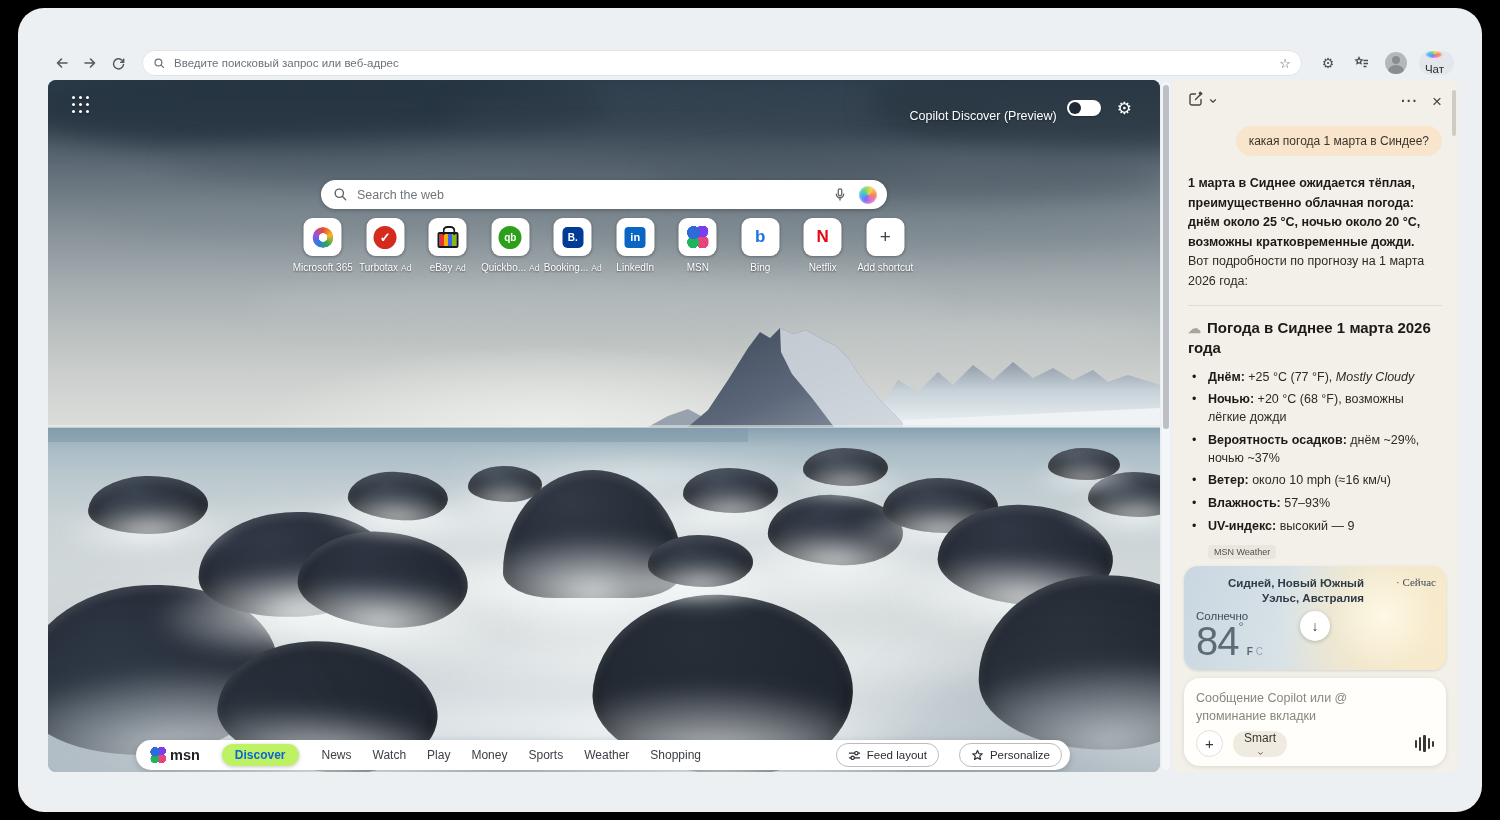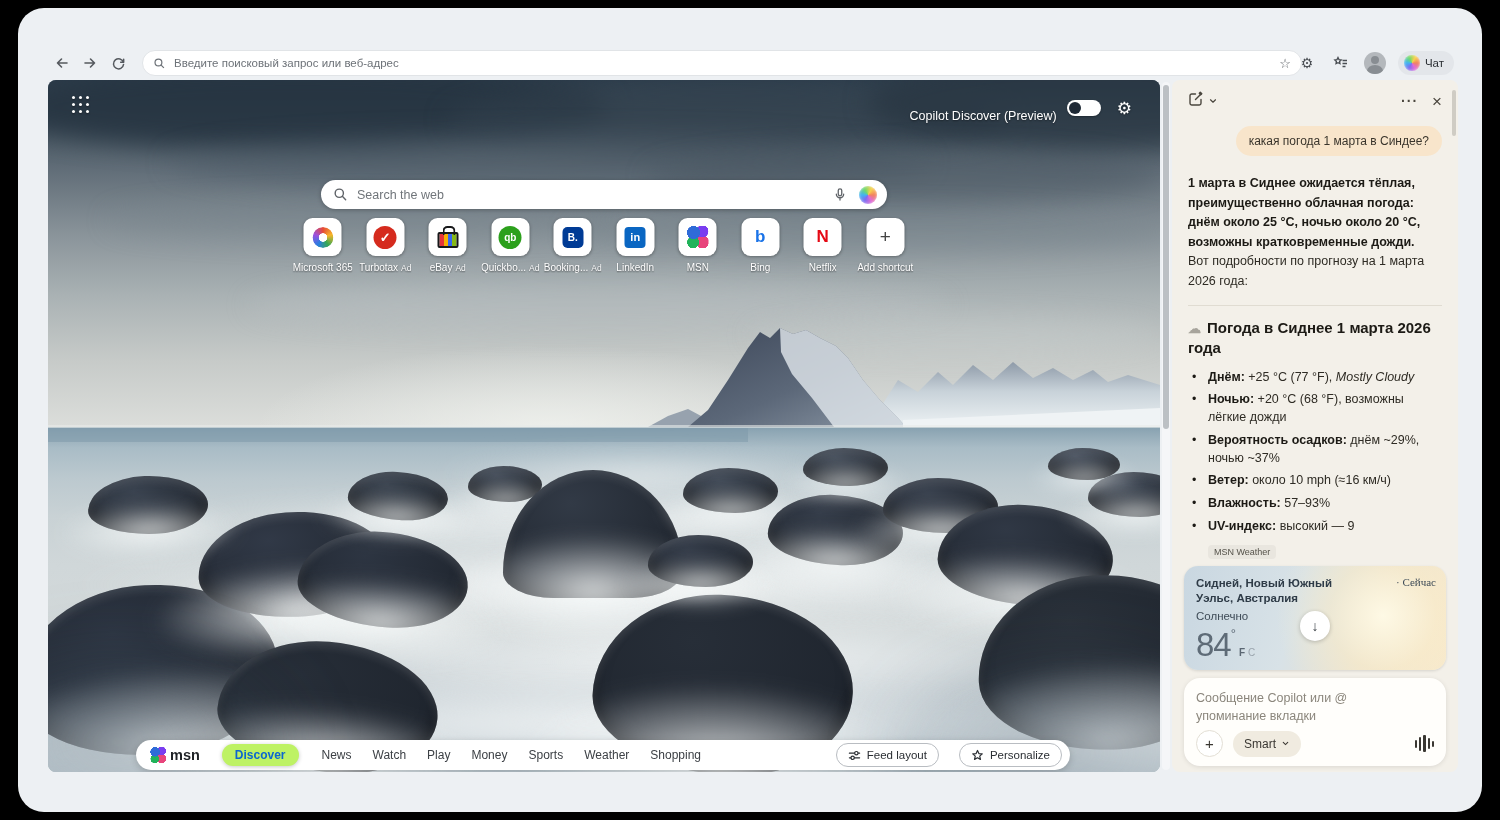--- a/index.html
+++ b/index.html
@@ -14,21 +14,21 @@
   .addressbar{margin-left:12px;width:1160px;height:26px;background:#fff;border:1px solid #e1e4e7;border-radius:13px;display:flex;align-items:center;padding:0 10px;}
   .addressbar .mag{flex:0 0 auto;margin-right:8px;display:flex;}
   .addr-text{font-size:11.5px;color:#6d7278;flex:1;white-space:nowrap;overflow:hidden;}
   .addr-star{color:#5a5e63;font-size:13px;}
   .tb-right{position:absolute;right:28px;top:40px;height:30px;display:flex;align-items:center;gap:12px;}
   .tbicon{color:#4a4e53;font-size:14px;display:flex;align-items:center;justify-content:center;width:22px;height:22px;}
   .tbicon svg{stroke:#4a4e53;fill:none;stroke-width:1.3;}
   .avatar{width:22px;height:22px;border-radius:50%;background:#b4b8bc;position:relative;overflow:hidden;}
   .avatar::before{content:"";position:absolute;left:7px;top:4px;width:8px;height:8px;border-radius:50%;background:#888d92;}
   .avatar::after{content:"";position:absolute;left:3px;top:13px;width:16px;height:12px;border-radius:50%;background:#888d92;}
-  .chatpill{height:24px;border-radius:13px;background:#e3e6ea;display:flex;align-items:center;gap:5px;padding:0 10px 0 6px;}
+  .chatpill{height:24px;border-radius:13px;background:#e3e6ea;display:flex;align-items:center;gap:5px;padding:0 10px 0 6px;flex-direction:column;}
   .copilot-ball{width:16px;height:16px;border-radius:50%;background:conic-gradient(from 210deg,#7f6df2,#41b4f2,#6fd96d,#f7d14c,#f2825f,#e06bd4,#7f6df2);box-shadow:inset 0 0 3px rgba(255,255,255,.7);}
   .chatpill span{font-size:11.5px;color:#2a2e33;}
 
   
   .main{position:absolute;left:30px;top:72px;width:1112px;height:692px;border-radius:8px;overflow:hidden;background:#9aa8b2;}
   .sky{position:absolute;left:0;top:0;width:100%;height:349px;background:linear-gradient(180deg,#2e3e4d 0%,#44535f 12%,#66727c 28%,#8b959b 45%,#aab2b4 62%,#c6cac8 80%,#dcdedb 100%);}
   .sky::after{content:"";position:absolute;inset:0;background:radial-gradient(ellipse 420px 120px at 45% 100%,rgba(240,242,238,.85),transparent 70%);}
   .cloud{position:absolute;border-radius:50%;filter:blur(12px);}
   .sea{position:absolute;left:0;top:347px;width:100%;height:345px;background:linear-gradient(180deg,#87a1b0 0%,#a9bcc6 6%,#bcc9cf 15%,#c9d2d5 26%,#d0d7d9 40%,#d3d9da 58%,#c6cfd4 78%,#b1bfc7 100%);}
   .seamist{position:absolute;border-radius:50%;background:radial-gradient(ellipse,rgba(248,250,250,.9),transparent 70%);filter:blur(14px);}
@@ -103,36 +103,36 @@
   .sb-heading .wicon{color:#a7a49c;font-size:13px;margin-right:6px;}
   .bullets{margin-top:10px;list-style:none;}
   .bullets li{position:relative;padding-left:20px;font-size:12.5px;line-height:1.42;color:#2e2b24;margin-bottom:5px;}
   .bullets li::before{content:"•";position:absolute;left:4px;top:0;color:#1c1a15;}
   .bullets b{font-weight:700;color:#1c1a15;}
   .bullets i{}
   .srcbadge{display:inline-block;margin:2px 0 0 20px;background:#e9e6df;border-radius:4px;font-size:9px;color:#55524a;padding:2px 6px;}
 
   .wcard{position:absolute;left:12px;bottom:102px;width:262px;height:104px;border-radius:14px;overflow:hidden;background:linear-gradient(105deg,#c9d7e1 0%,#d8e2e7 42%,#eae2d0 70%,#f6e8cd 100%);box-shadow:0 1px 3px rgba(0,0,0,.12);}
   .wcard::before{content:"";position:absolute;inset:0;background:radial-gradient(circle at 76% 48%,rgba(255,250,230,.95),rgba(255,240,200,.4) 26%,transparent 52%);}
-  .wc-top{position:absolute;left:12px;top:10px;right:10px;display:flex;}
+  .wc-top{position:absolute;left:12px;top:10px;right:10px;display:flex;text-align:right;}
   .wc-loc{font-size:11.5px;font-weight:700;color:#2e3b47;line-height:1.3;width:168px;}
   .wc-now{margin-left:auto;font-size:11px;color:#3e4b57;white-space:nowrap;font-family:Liberation Serif, serif;}
   .wc-cond{position:absolute;left:12px;top:44px;font-size:11.5px;color:#3e4b57;}
   .wc-temp{position:absolute;left:12px;bottom:6px;color:#5e6b77;}
-  .wc-temp .t{font-size:33px;font-weight:400;letter-spacing:-1px;}
+  .wc-temp .t{font-size:40px;font-weight:400;letter-spacing:-1px;}
   .wc-temp .dg{font-size:13px;vertical-align:top;}
   .wc-temp .uf{font-size:10px;font-weight:700;color:#5b6773;margin-left:3px;}
   .wc-temp .uc{font-size:10px;color:#9aa4ad;margin-left:3px;}
   .wc-arrow{position:absolute;left:50%;top:58%;transform:translate(-50%,-50%);width:30px;height:30px;border-radius:50%;background:#fff;box-shadow:0 1px 4px rgba(0,0,0,.22);display:flex;align-items:center;justify-content:center;font-size:14px;color:#3a3f45;}
 
   .composer{position:absolute;left:12px;bottom:6px;width:262px;height:88px;background:#fffefb;border-radius:16px;box-shadow:0 1px 5px rgba(0,0,0,.1);padding:11px 12px;}
   .composer .ph{font-size:12.5px;color:#8b867c;line-height:1.45;width:215px;}
   .comp-row{position:absolute;left:12px;right:12px;bottom:9px;display:flex;align-items:center;}
   .plusbtn{width:27px;height:27px;border-radius:50%;border:1px solid #e3dfd5;background:#fff;display:flex;align-items:center;justify-content:center;font-size:15px;color:#3a3732;}
-  .smartpill{margin-left:10px;height:26px;border-radius:14px;background:#f0ebe0;display:flex;align-items:center;gap:5px;padding:0 11px;font-size:12px;color:#3a3732;}
+  .smartpill{margin-left:10px;height:26px;border-radius:14px;background:#f0ebe0;display:flex;align-items:center;gap:5px;padding:0 11px;font-size:12px;color:#3a3732;flex-direction:column;}
   .smartpill svg{stroke:#3a3732;fill:none;stroke-width:1.4;stroke-linecap:round;}
   .wave{margin-left:auto;display:flex;align-items:center;gap:2px;}
   .wave i{width:2.2px;background:#3a3732;border-radius:1px;display:block;}
 </style>
 </head>
 <body>
 
 <div class="window">
 
   <div class="toolbar">

